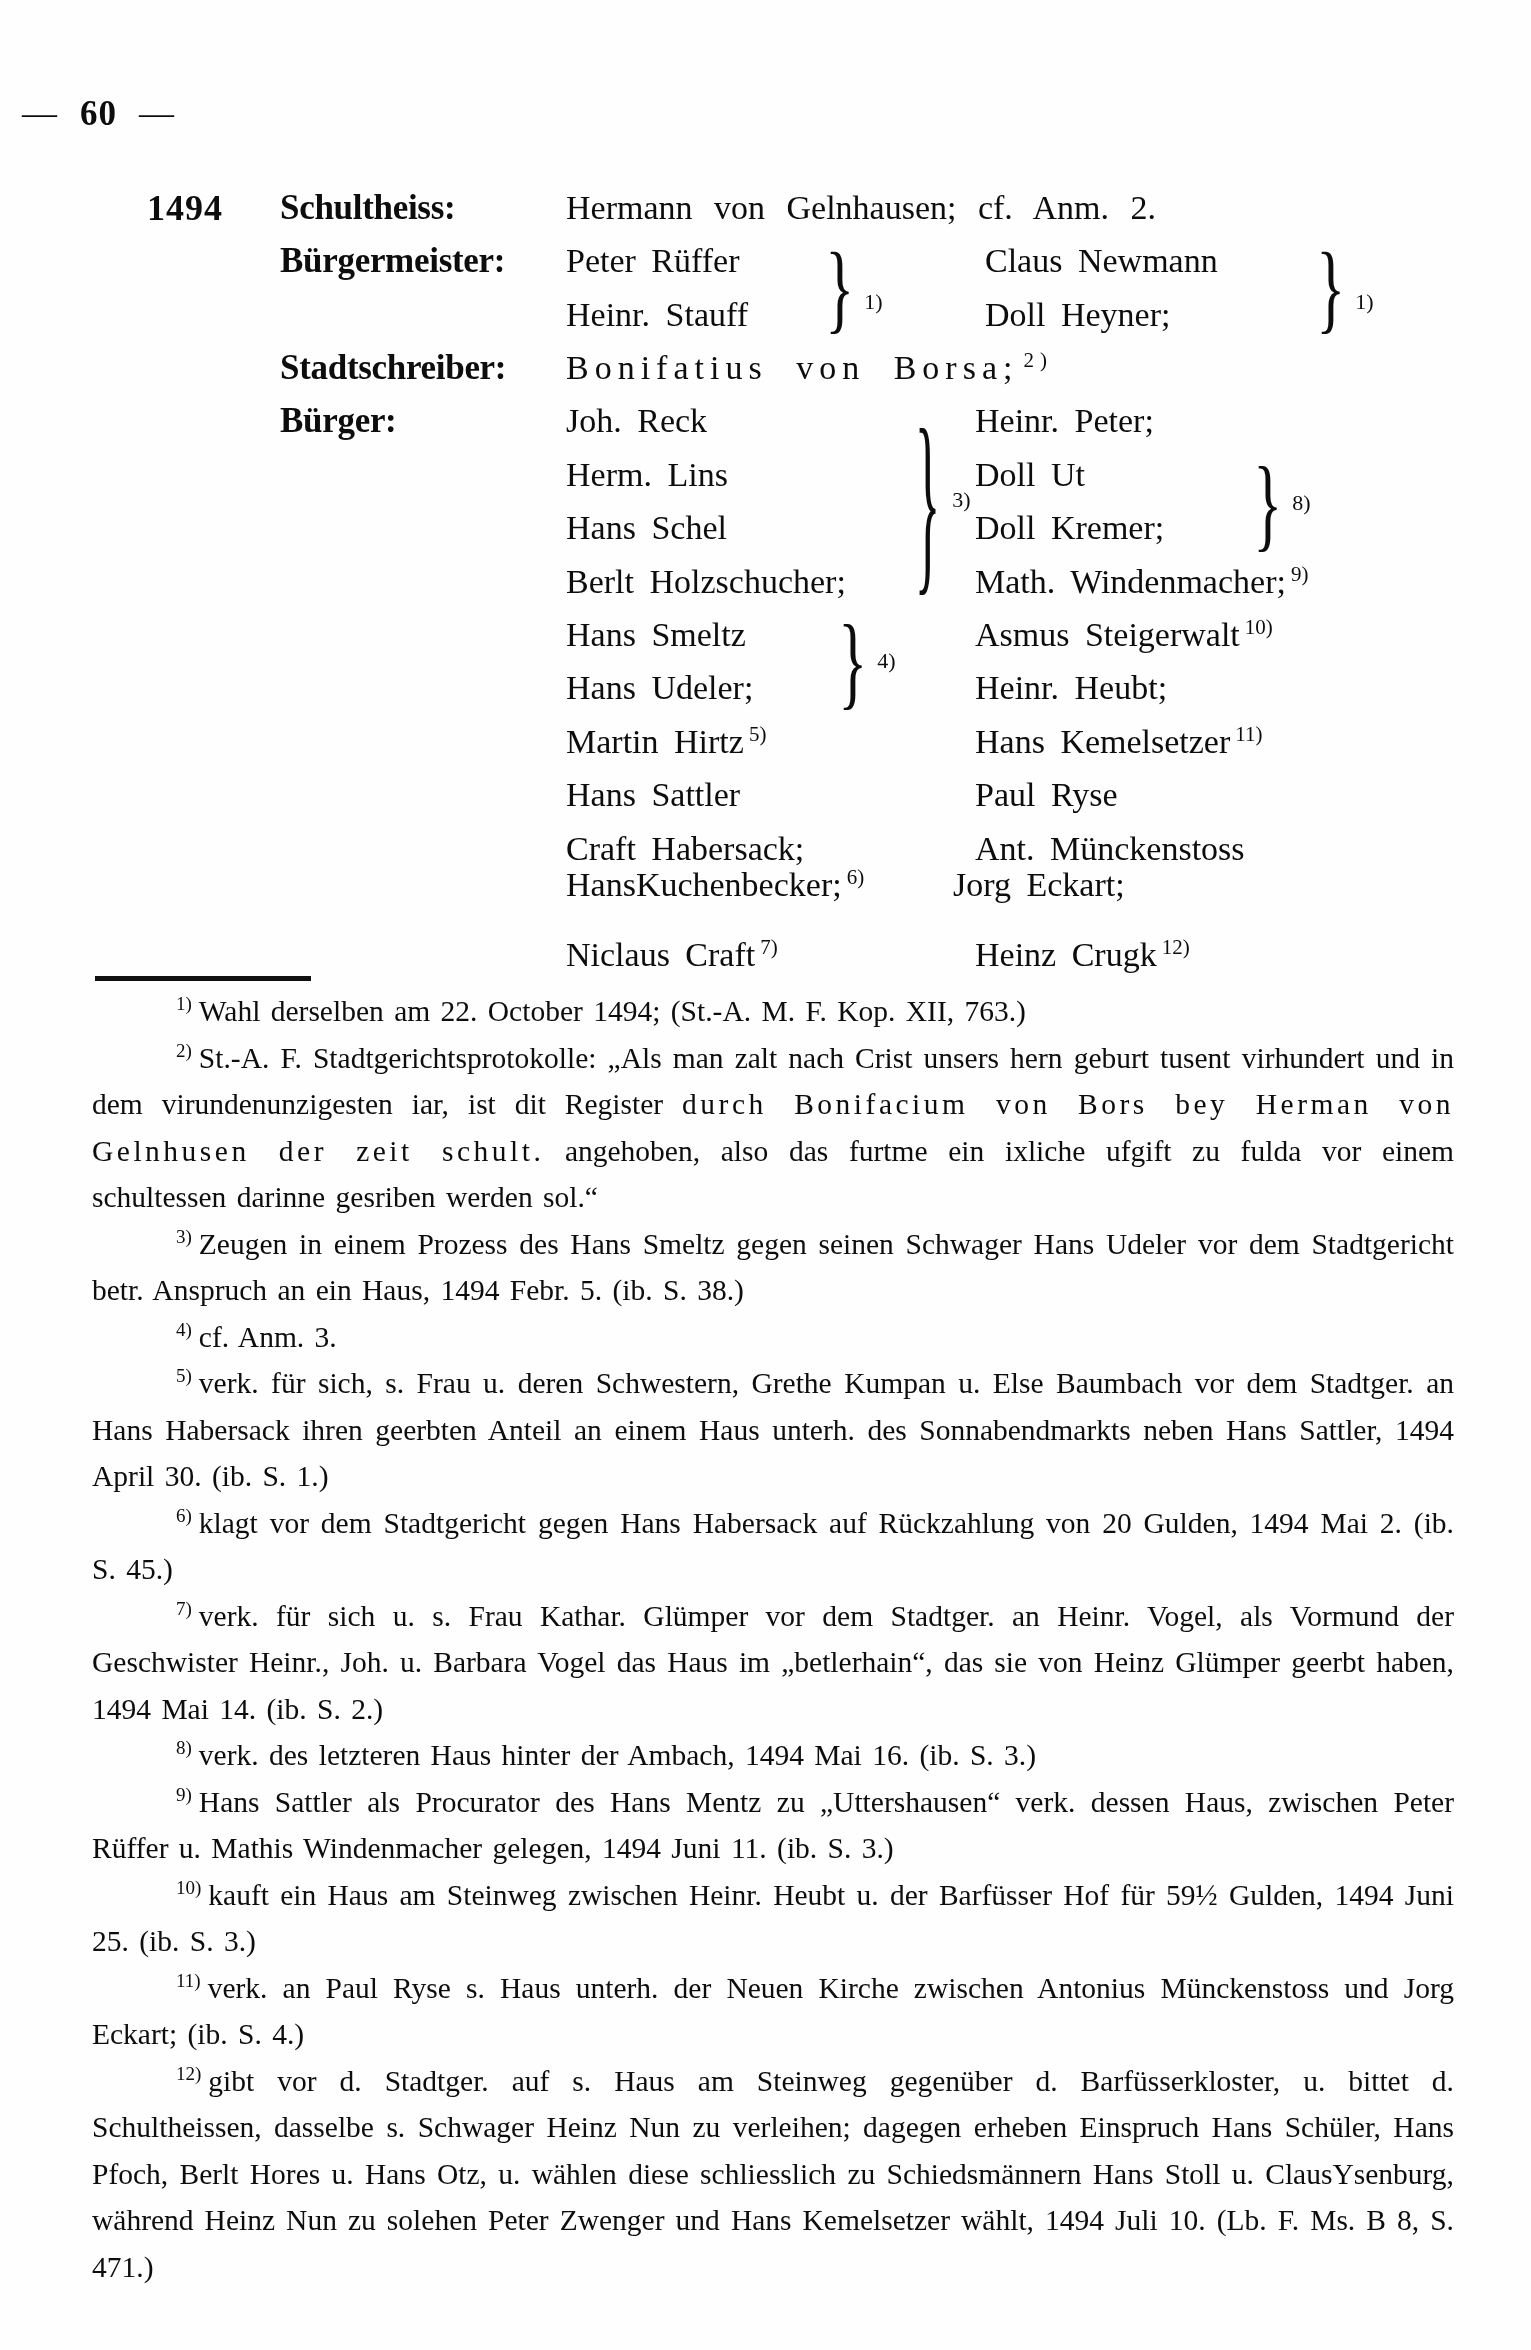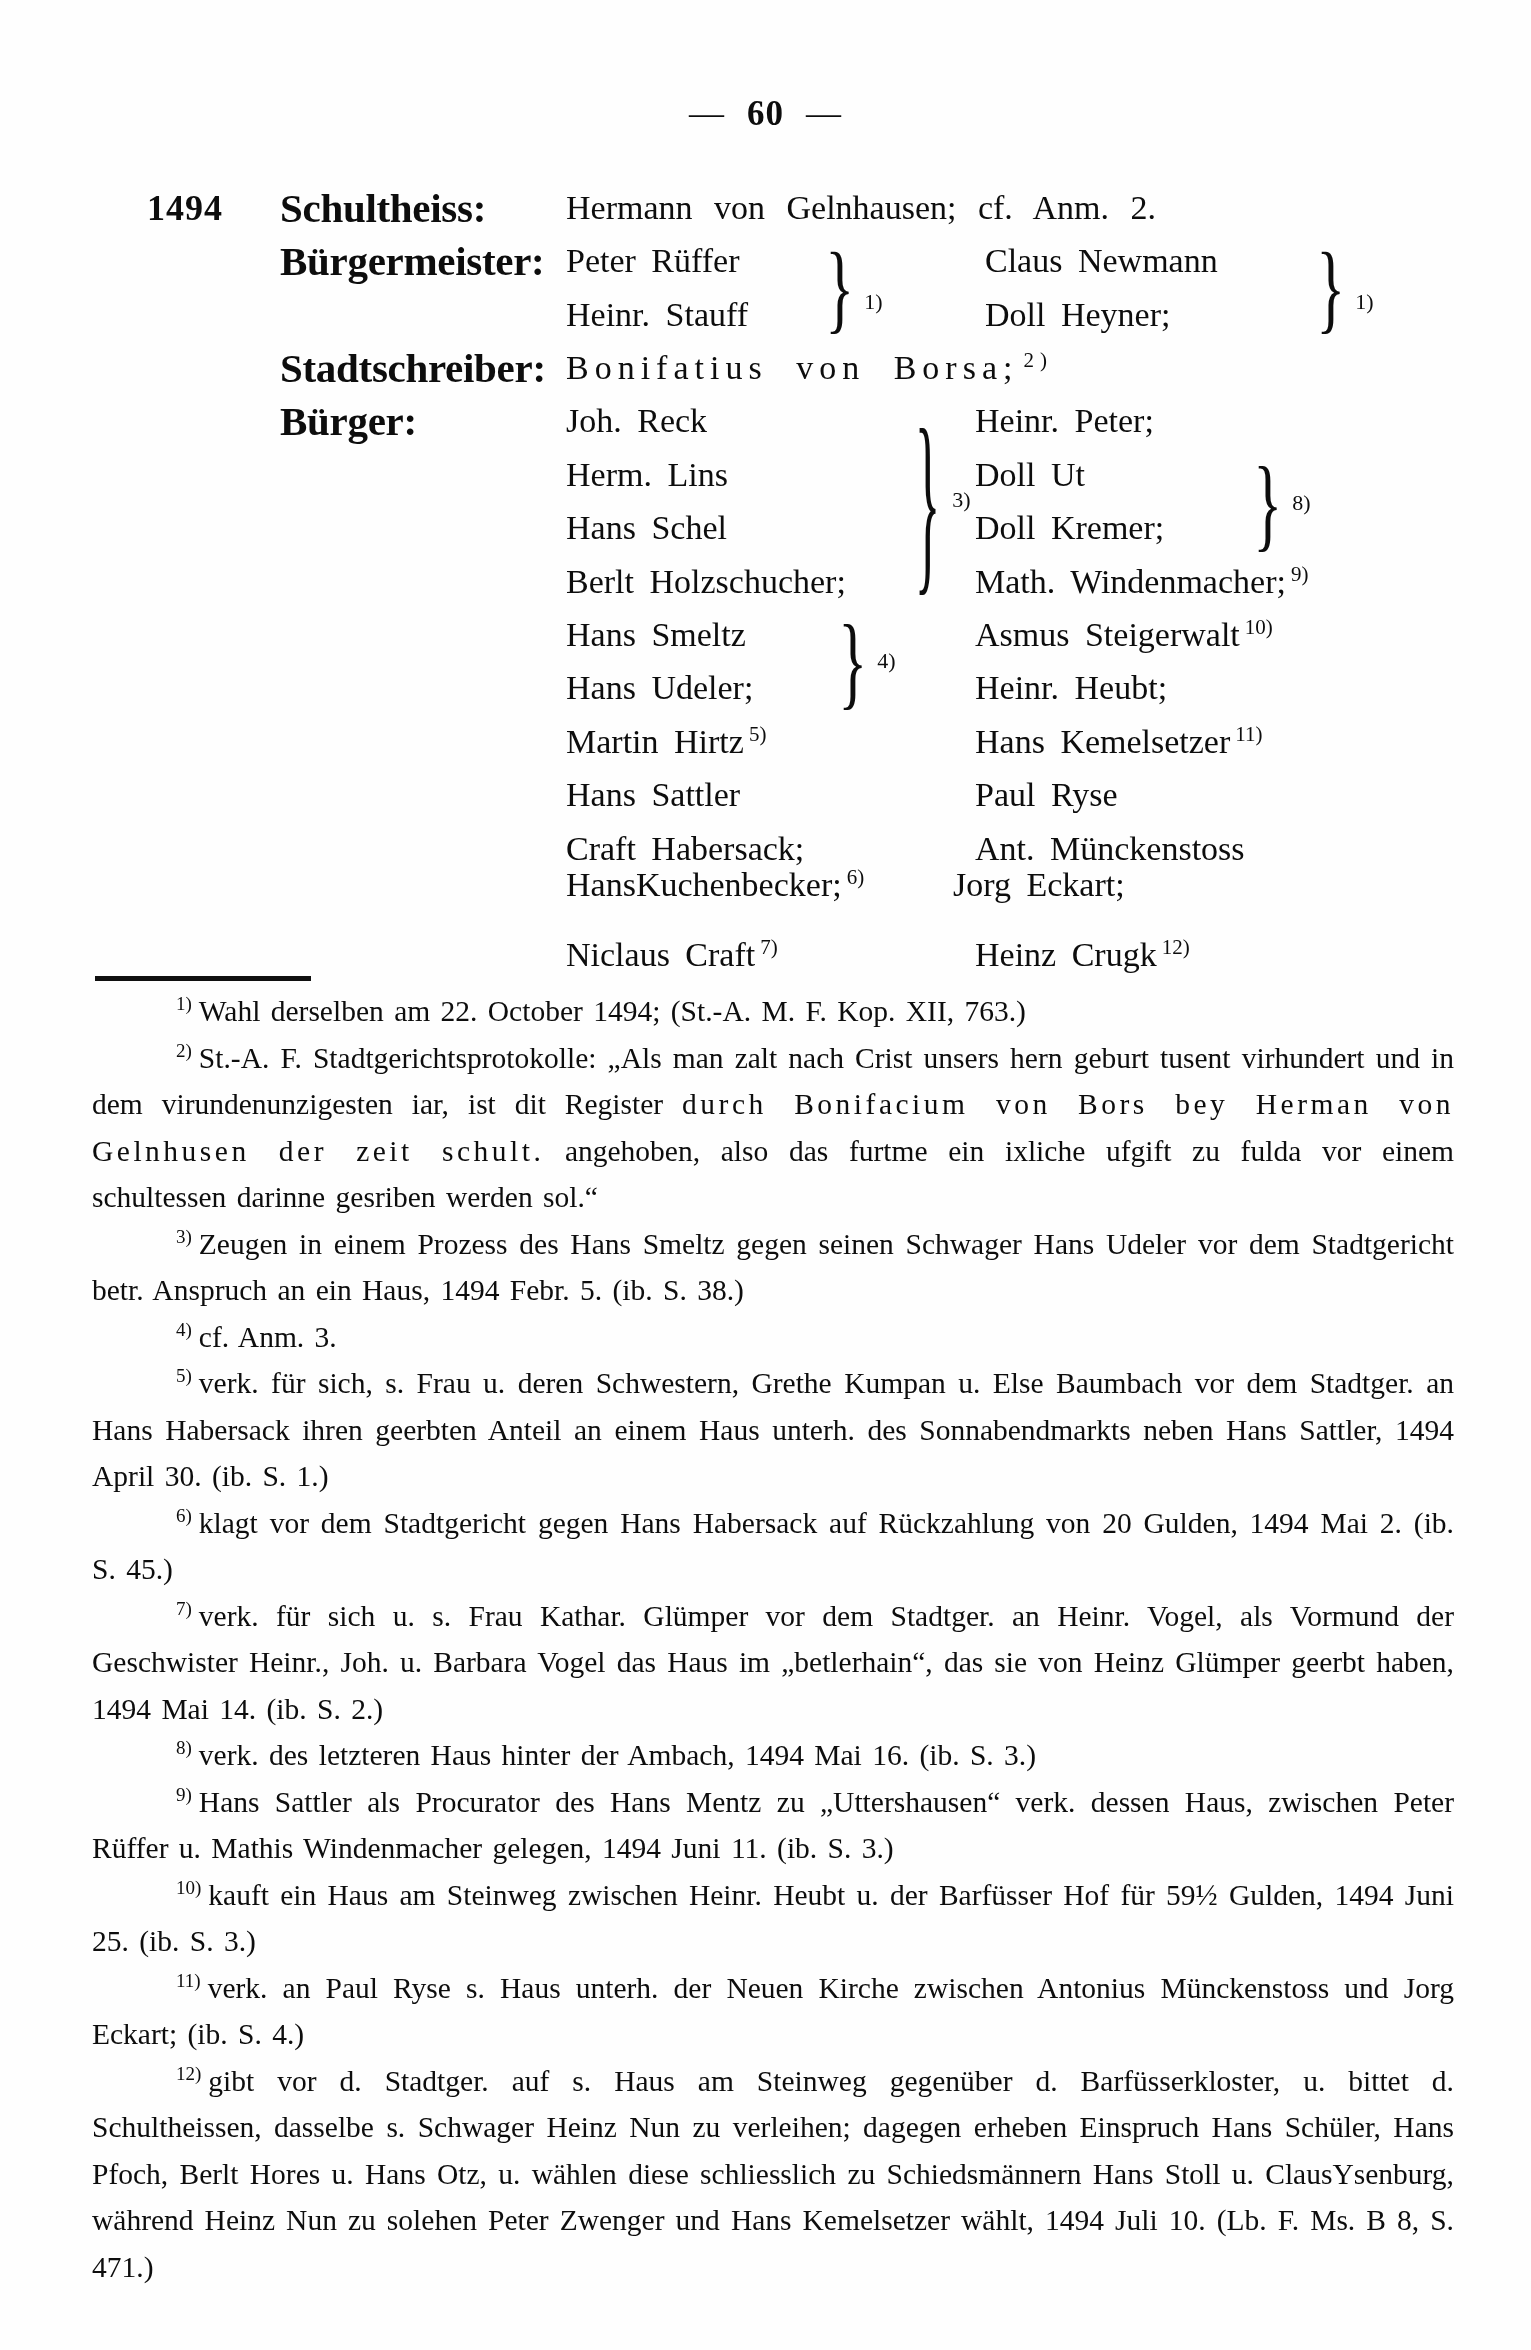--- a/index.html
+++ b/index.html
@@ -3,30 +3,30 @@
 <meta charset="utf-8">
 <style>
   html,body{margin:0;padding:0;background:#ffffff;}
   .sheet{
     position:relative;width:1531px;height:2350px;background:#fefefe;
     color:#0d0d0d;font-family:"Liberation Serif","DejaVu Serif",serif;
     overflow:hidden;
   }
   
   .page-number{
-    position:absolute;top:94px;left:0;right:0;text-align:center;
+    position:absolute;top:94px;left:0;right:0;
     font-size:35px;font-weight:bold;letter-spacing:1px;
   }
   .page-number .dash{margin:0 22px;font-weight:normal;}
   
   .register{position:absolute;left:95px;top:188px;width:1410px;height:790px;}
   .rrow{position:absolute;left:0;width:100%;height:46px;white-space:nowrap;}
   .cell{position:absolute;top:0;font-size:34px;line-height:40px;}
   .year{left:52px;font-weight:bold;letter-spacing:1px;font-size:36px;}
-  .lbl{left:185px;font-weight:bold;font-size:41px;letter-spacing:-0.3px;}
+  .lbl{left:185px;font-weight:bold;font-size:35px;letter-spacing:-0.3px;}
   .nm1{left:471px;word-spacing:7px;}
   .nm2{left:880px;word-spacing:7px;}
   .pair2{left:890px;word-spacing:7px;}
   .wide{word-spacing:13px;}
   .gsp{letter-spacing:6px;word-spacing:14px;}
   sup.mk{font-size:21px;vertical-align:super;line-height:0;margin-left:5px;}
   sup.mk:empty{display:none;}
   
   .brace{position:absolute;display:flex;align-items:center;}
   .brace .glyph{

